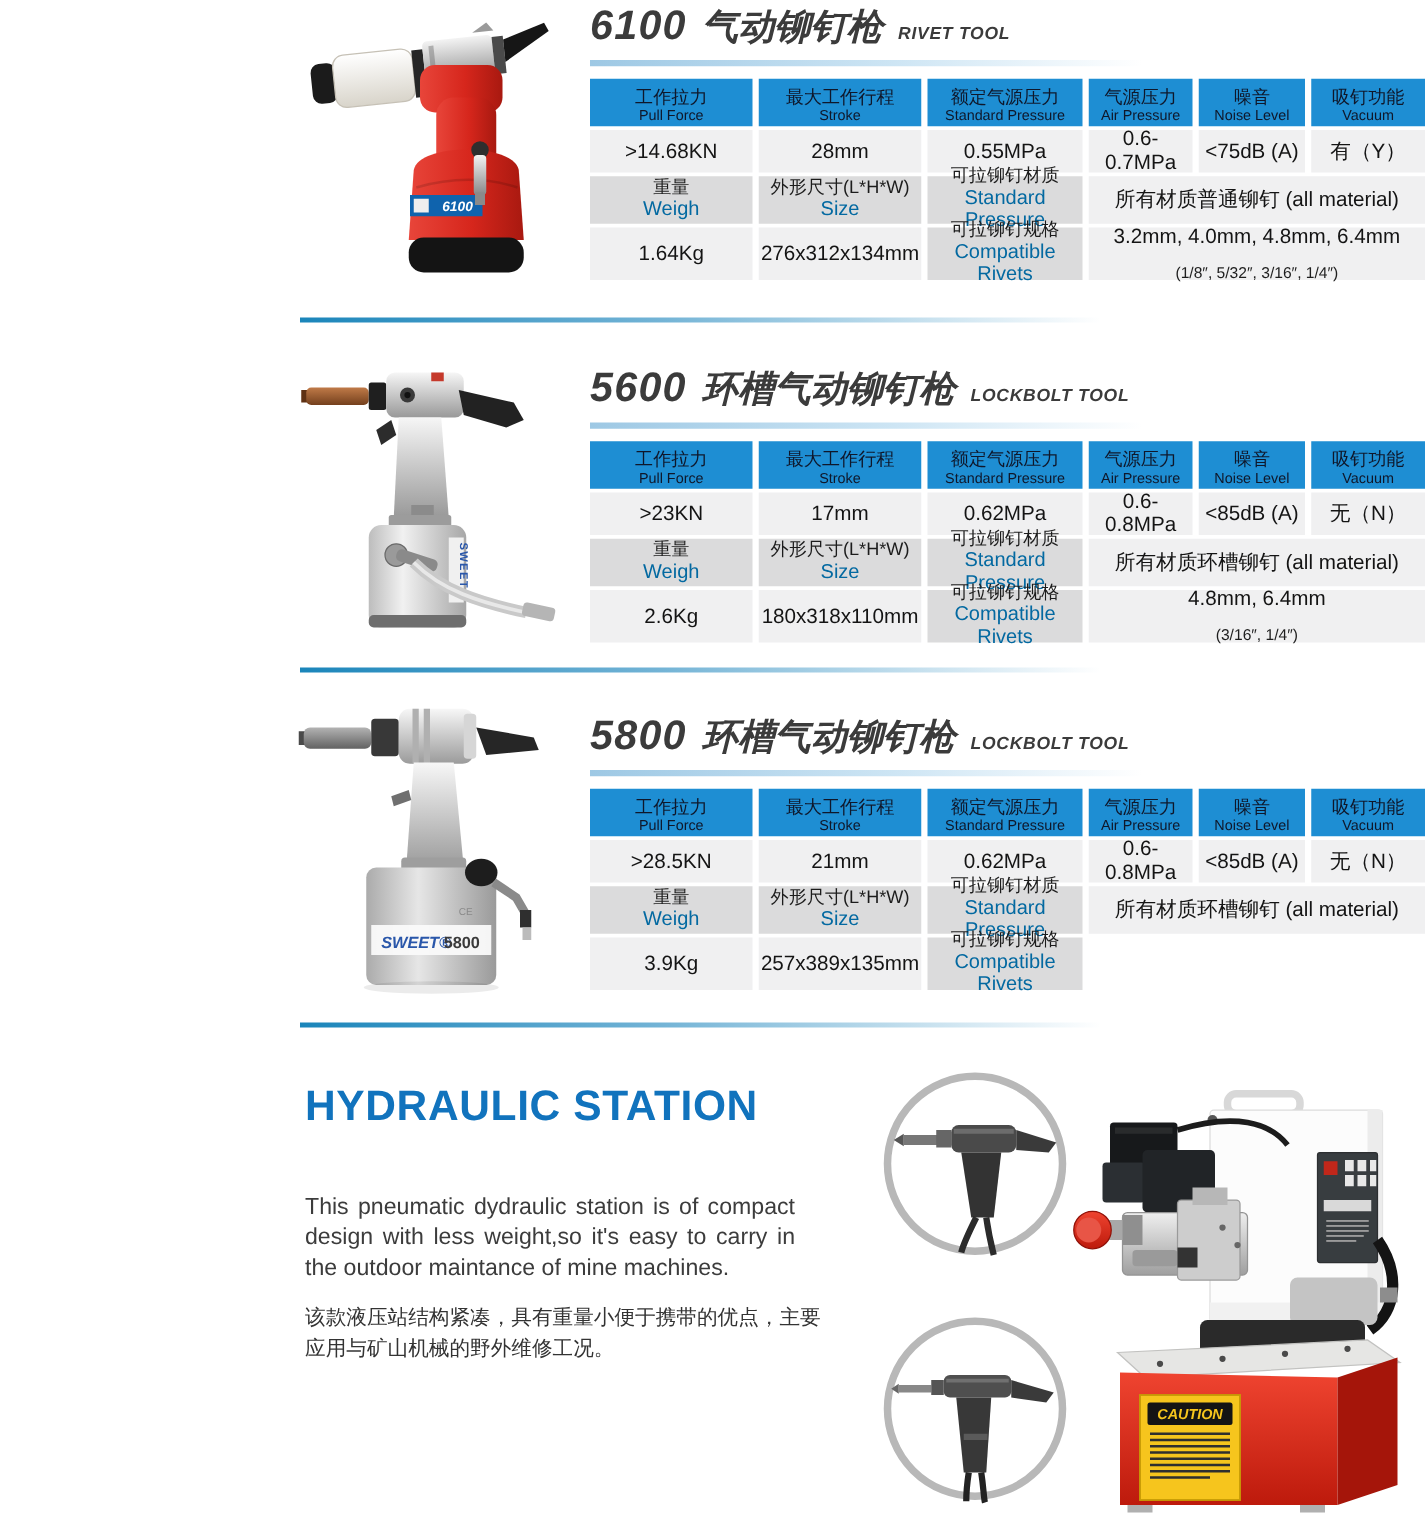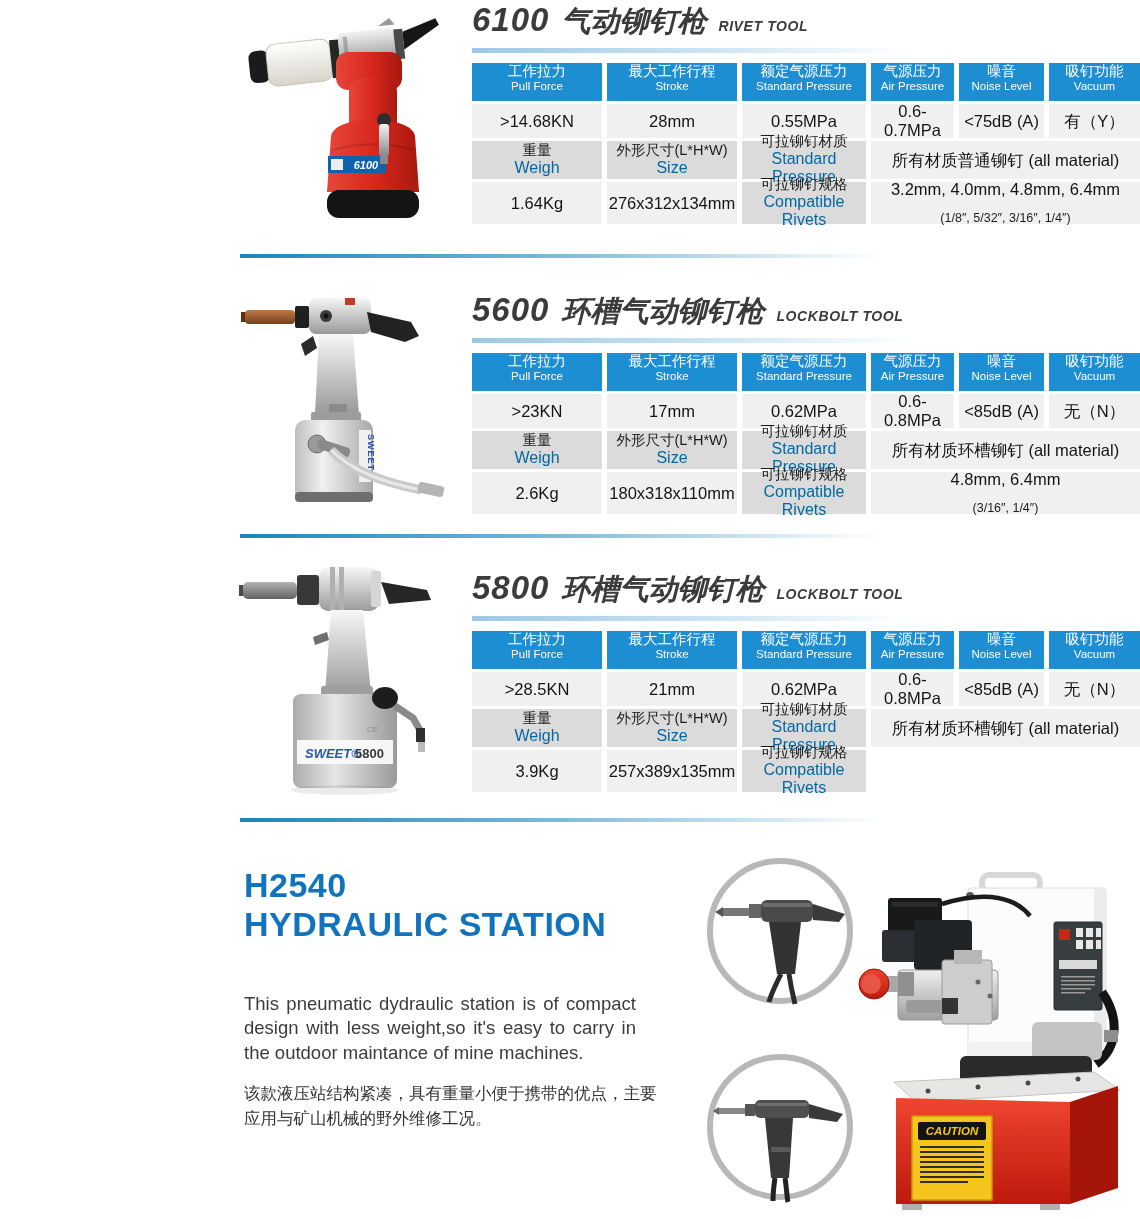--- a/index.html
+++ b/index.html
@@ -13,21 +13,21 @@
   
   .tool-slot{position:absolute;left:472px;width:668px}
   .tool-title{display:flex;align-items:baseline;gap:12px;color:#3b3b3b;font-style:italic;white-space:nowrap;line-height:36px}
   .t-model{font-size:33px;font-weight:700;letter-spacing:1px}
   .t-cn{font-size:29px;font-weight:700}
   .t-en{font-size:14px;font-weight:700;letter-spacing:.6px}
   .t-underline{height:5px;margin-top:4px;width:442px;
     background:linear-gradient(90deg,#9dc8e4 0%,#cde5f4 55%,rgba(255,255,255,0) 100%)}
   .spec-table{margin-top:10px;display:grid;grid-template-columns:130px 130px 124px 83px 85px 1fr;
     grid-template-rows:38px 34px 38px 42px;gap:3px 5px;background:#fff}
-  .th{background:#1e8ed3;color:#ffffff;display:flex;flex-direction:column;align-items:center;justify-content:flex-start;line-height:1.18;text-align:center}
+  .th{background:#1e8ed3;color:#0f172a;display:flex;flex-direction:column;align-items:center;justify-content:flex-end;line-height:1.18;text-align:center}
   .th-cn{font-size:14.5px}
   .th-en{font-size:11.5px}
   .td{display:flex;flex-direction:column;align-items:center;justify-content:center;line-height:1.15;text-align:center}
   .val{background:#f0f0f1;font-size:16.5px;color:#141414}
   .lab{background:#dbdbdc;color:#1c1c1c}
   .lab-cn{font-size:14.5px}
   .lab-en{font-size:16px;color:#0369a1}
   .merge{grid-column:4/7}
   .rv-mm{font-size:16.5px;color:#141414}
   .rv-in{font-size:12.5px;color:#1e1e1e;margin-top:12px}
@@ -374,21 +374,20 @@
   <text x="122" y="200" font-size="13" font-weight="bold" fill="#3a3a3a">5800</text>
   <ellipse cx="152" cy="140" rx="13" ry="11" fill="#1d1d1d"></ellipse>
   <path d="M162,148 l18,12 l8,14" stroke="#8a8a8a" stroke-width="7" fill="none"></path>
   <rect x="183" y="170" width="9" height="14" fill="#2f2f2f"></rect>
   <rect x="185" y="184" width="7" height="10" fill="#bbbbbb"></rect>
   <ellipse cx="112" cy="232" rx="54" ry="5" fill="#000000" opacity=".08"></ellipse>
 </svg>
 </div>
 
 <div class="station-text">
-  <div class="st-title">H2540</div>
   <div class="st-title">HYDRAULIC STATION</div>
   <p class="st-desc-en">This pneumatic dydraulic station is of compact design with less weight,so it's easy to carry in the outdoor maintance of mine machines.</p>
   <p class="st-desc-cn">该款液压站结构紧凑，具有重量小便于携带的优点，主要应用与矿山机械的野外维修工况。</p>
 </div>
 
 <div id="inset-1" class="photo">
 <svg width="150" height="150" viewBox="0 0 150 150">
   <circle cx="75" cy="75" r="70" fill="#ffffff" stroke="#b8b8b8" stroke-width="6"></circle>
   <polygon points="10,56 18,51 18,61" fill="#555"></polygon>
   <rect x="18" y="52" width="30" height="8" fill="#777"></rect>

